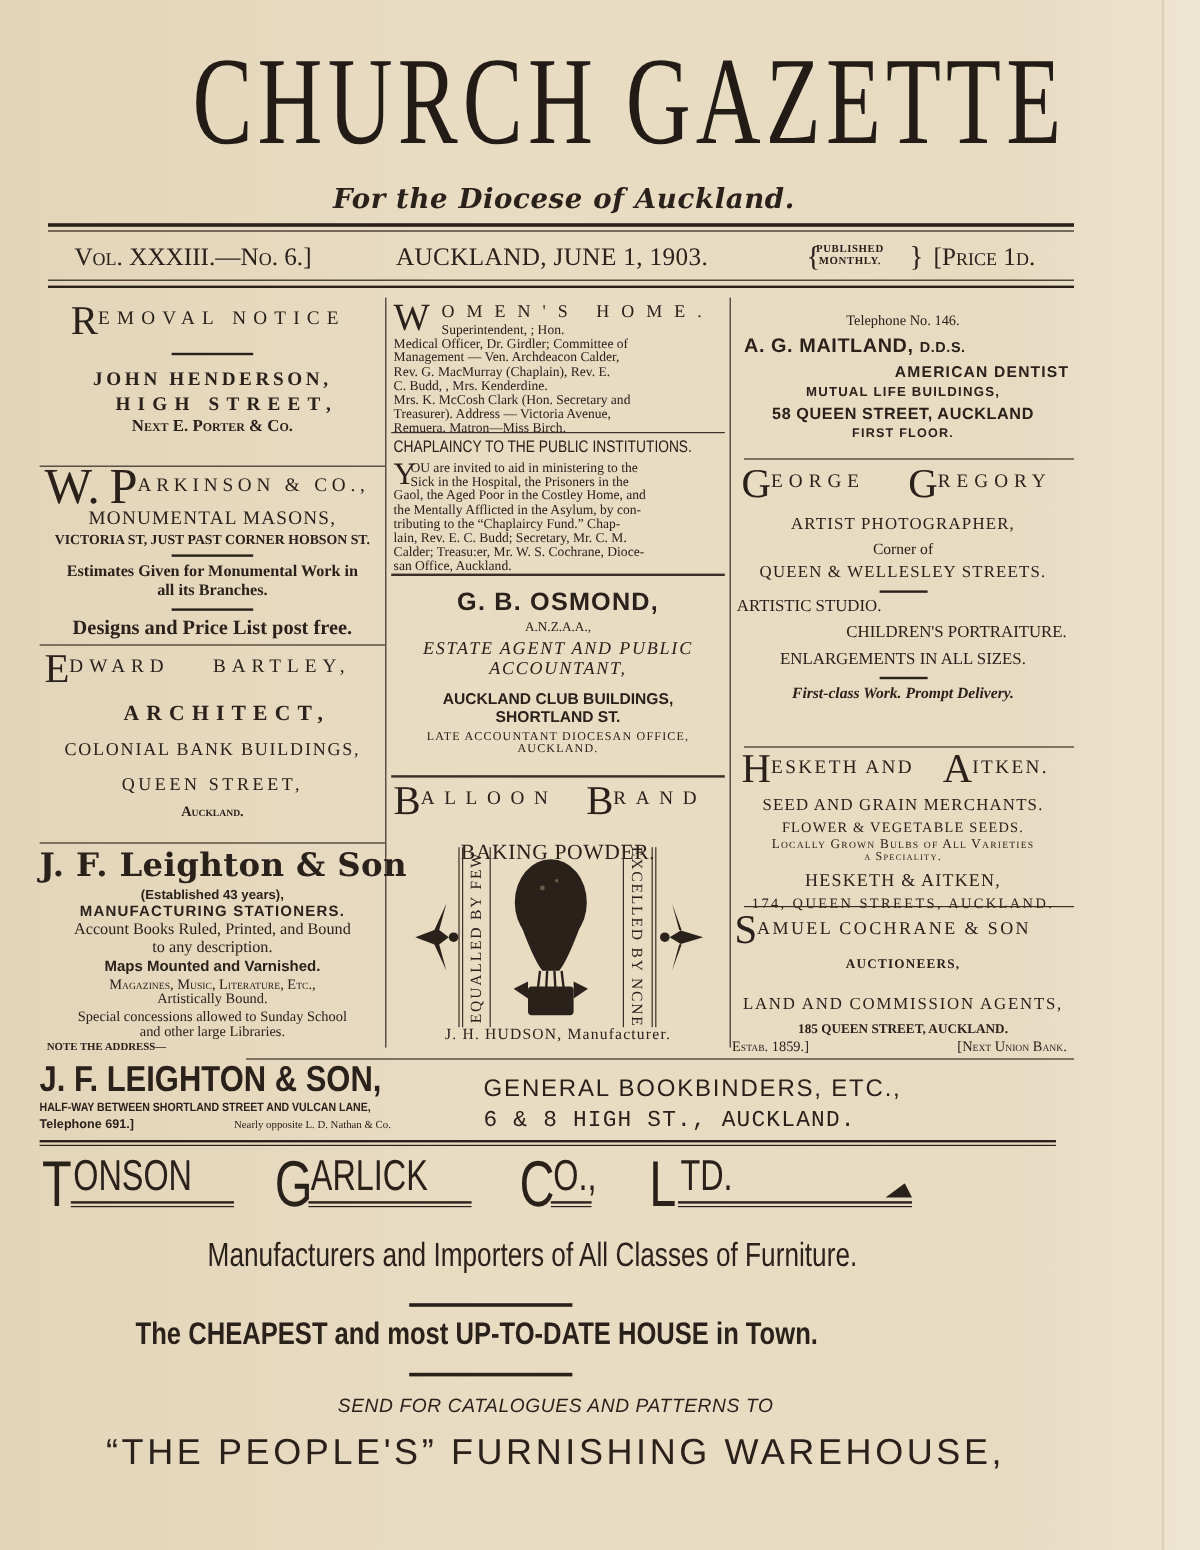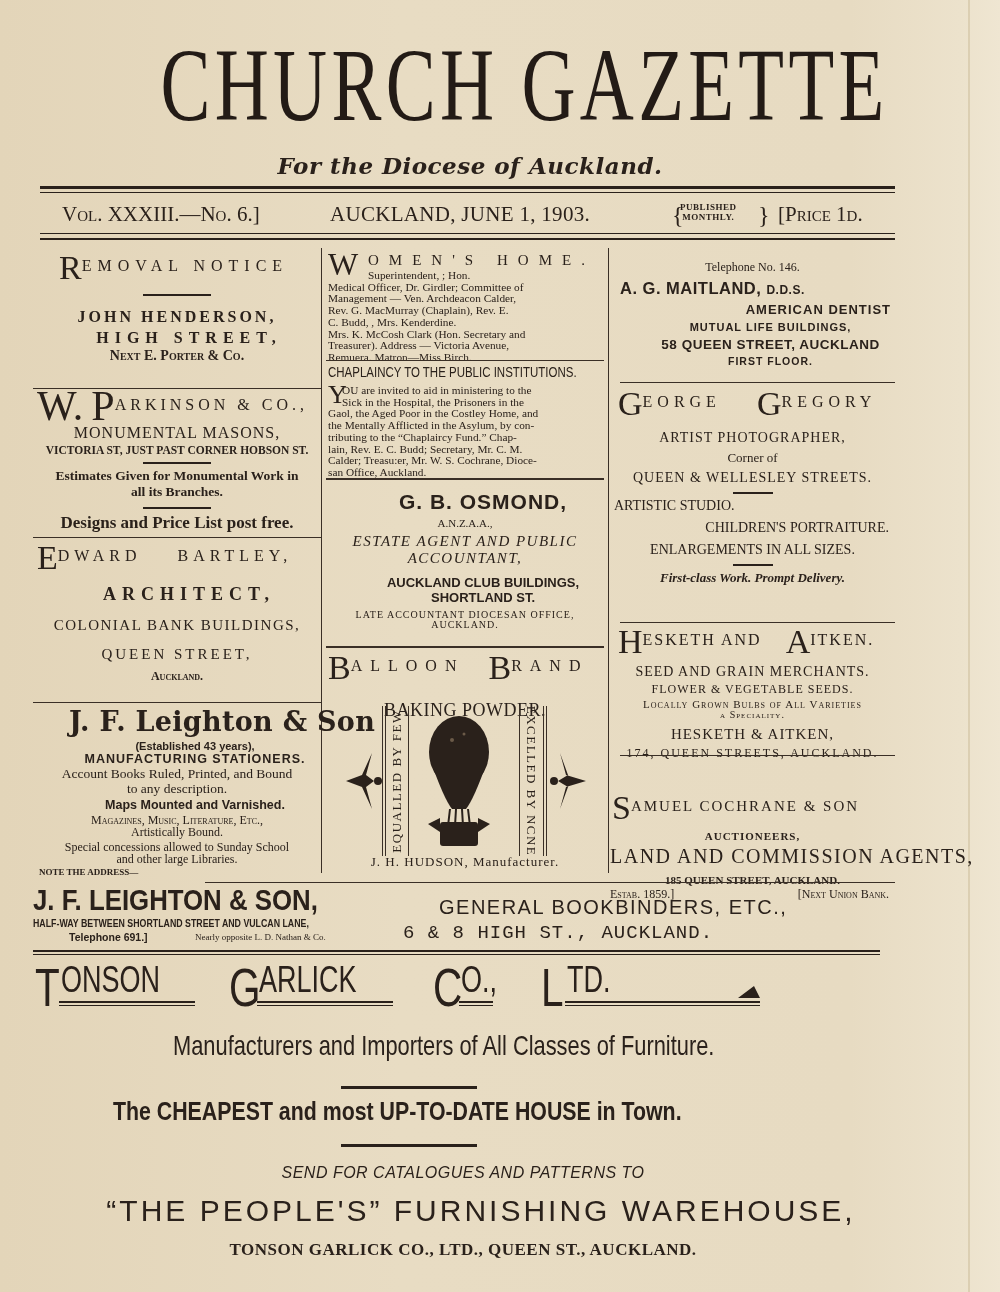--- a/index.html
+++ b/index.html
@@ -50,21 +50,21 @@
   .col-1 { left: 33px; width: 288px; }
   .col-2 { left: 322px; width: 286px; }
   .col-3 { left: 610px; width: 285px; }
   .vline { position: absolute; width: 1px; background: #3a2f26; }
 
   .ad { position: absolute; left: 0; width: 100%; text-align: center; }
   .sp { letter-spacing: 6px; margin-left: 24px; }
   .sp2 { letter-spacing: 3px; }
   .b { font-weight: bold; }
   .sc { font-variant: small-caps; }
-  .sans { font-family: "Liberation Sans", "DejaVu Sans", sans-serif; padding-left: 36px; }
+  .sans { font-family: "Liberation Sans", "DejaVu Sans", sans-serif; }
   .cond { font-family: "Liberation Sans Narrow", "Liberation Sans", sans-serif; }
   .it { font-style: italic; }
   .mono { font-family: "Liberation Mono", monospace; }
   .hr-short { width: 68px; height: 2px; background: #2a211b; margin: 6px auto; }
   .hr-full { height: 1px; background: #3a2f26; position: absolute; left: 0; width: 100%; }
   .bigcap { font-size: 34px; line-height: 28px; vertical-align: -8px; font-weight: normal; letter-spacing: 0; }
   .bigcap2 { font-size: 42px; line-height: 28px; vertical-align: -10px; font-weight: normal; letter-spacing: 0; }
   .line { display: block; white-space: nowrap; }
 
   
@@ -288,25 +288,25 @@
       <div class="line" style="font-size:14px;margin-top:8px;letter-spacing:1px;">SEED AND GRAIN MERCHANTS.</div>
       <div class="line" style="font-size:12px;margin-top:2px;letter-spacing:1px;">FLOWER &amp; VEGETABLE SEEDS.</div>
       <div class="line sc" style="font-size:11px;line-height:11px;margin-top:2px;letter-spacing:1px;">Locally Grown Bulbs of All Varieties</div>
       <div class="line sc" style="font-size:10px;line-height:10px;letter-spacing:1px;">a Speciality.</div>
       <div class="line" style="font-size:15px;margin-top:6px;letter-spacing:1px;">HESKETH &amp; AITKEN,</div>
       <div class="line" style="font-size:12px;margin-top:3px;letter-spacing:2px;">174, QUEEN STREETS, AUCKLAND.</div>
     </div>
     <div class="hr-full" style="top:505px;left:10px;width:275px;"></div>
 
     <div class="ad" style="top:512px;">
-      <div class="line" style="font-size:15px;letter-spacing:2px;text-align:left;padding-left:2px;margin-top:32px;">
+      <div class="line" style="font-size:15px;letter-spacing:2px;text-align:left;padding-left:2px;">
         <span class="bigcap">S</span><span>AMUEL COCHRANE &amp; SON</span>
       </div>
       <div class="line b" style="font-size:11px;margin-top:8px;letter-spacing:1px;">AUCTIONEERS,</div>
-      <div class="line" style="font-size:20px;margin-top:3px;letter-spacing:1.5px;">LAND AND COMMISSION AGENTS,</div>
+      <div class="line" style="font-size:14px;margin-top:20px;letter-spacing:1.5px;">LAND AND COMMISSION AGENTS,</div>
       <div class="line b" style="font-size:11px;margin-top:6px;">185 QUEEN STREET, AUCKLAND.</div>
       <div style="position:relative;height:14px;font-size:12px;margin-top:1px;">
         <span class="sc" style="position:absolute;left:0;">Estab. 1859.]</span>
         <span class="sc" style="position:absolute;right:6px;">[Next Union Bank.</span>
       </div>
     </div>
   </div>
 
   <div class="hr-full" style="position:absolute;top:882px;left:205px;width:690px;"></div>
 
@@ -346,15 +346,14 @@
       <div style="position:absolute;left:532px;top:41px;width:195px;height:2px;background:#2a211b;"></div>
       <div style="position:absolute;left:532px;top:45px;width:195px;height:1px;background:#2a211b;"></div>
     </div>
 
     <div class="line cond" style="position:absolute;left:140px;top:70px;font-size:28px;transform:scaleX(0.78);transform-origin:left;width:900px;">Manufacturers and Importers of All Classes of Furniture.</div>
     <div style="position:absolute;left:308px;top:126px;width:136px;height:3px;background:#2a211b;"></div>
     <div class="line b cond" style="position:absolute;left:80px;top:136px;font-size:26px;transform:scaleX(0.82);transform-origin:left;width:900px;">The CHEAPEST and most UP-TO-DATE HOUSE in Town.</div>
     <div style="position:absolute;left:308px;top:184px;width:136px;height:3px;background:#2a211b;"></div>
     <div class="line it cond" style="position:absolute;left:0;width:860px;text-align:center;top:204px;font-size:16px;letter-spacing:0.5px;">SEND FOR CATALOGUES AND PATTERNS TO</div>
     <div class="line sans" style="position:absolute;left:0;width:860px;text-align:center;top:234px;font-size:30px;letter-spacing:3px;">“THE PEOPLE'S” FURNISHING WAREHOUSE,</div>
-    <div class="line b" style="position:absolute;left:0;width:860px;text-align:center;top:280px;font-size:17px;letter-spacing:0.5px;">TONSON GARLICK CO., LTD., QUEEN ST., AUCKLAND.</div>
   </div>
 </div>
 
 </body></html>

